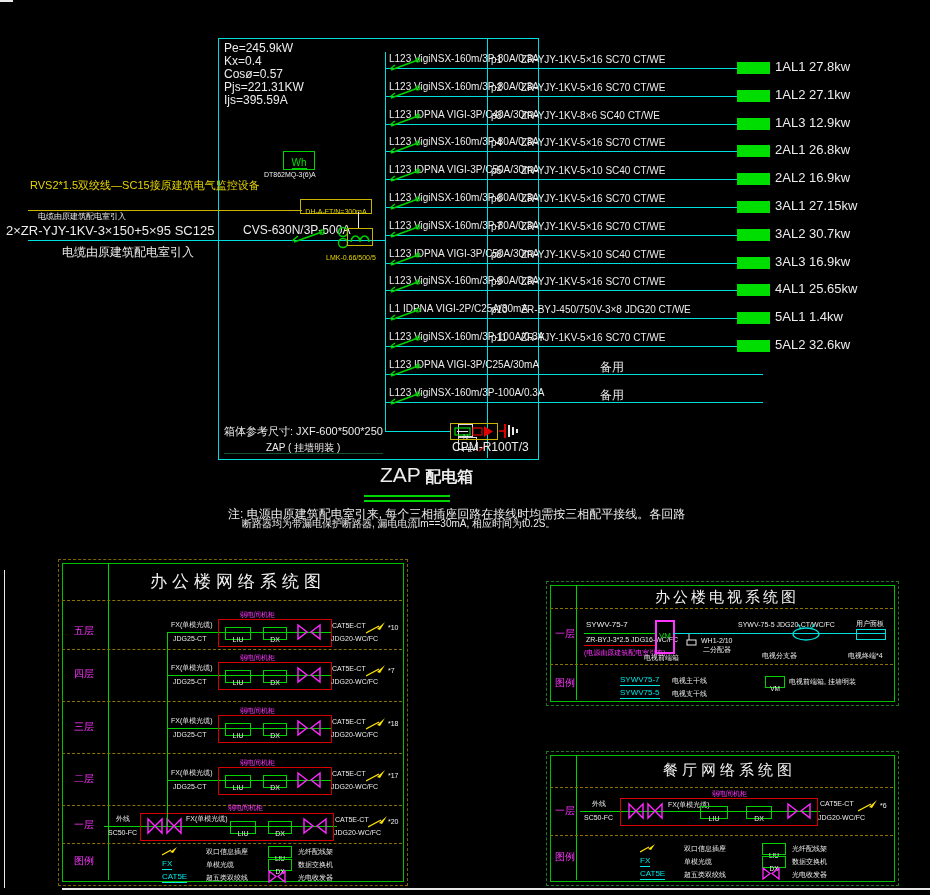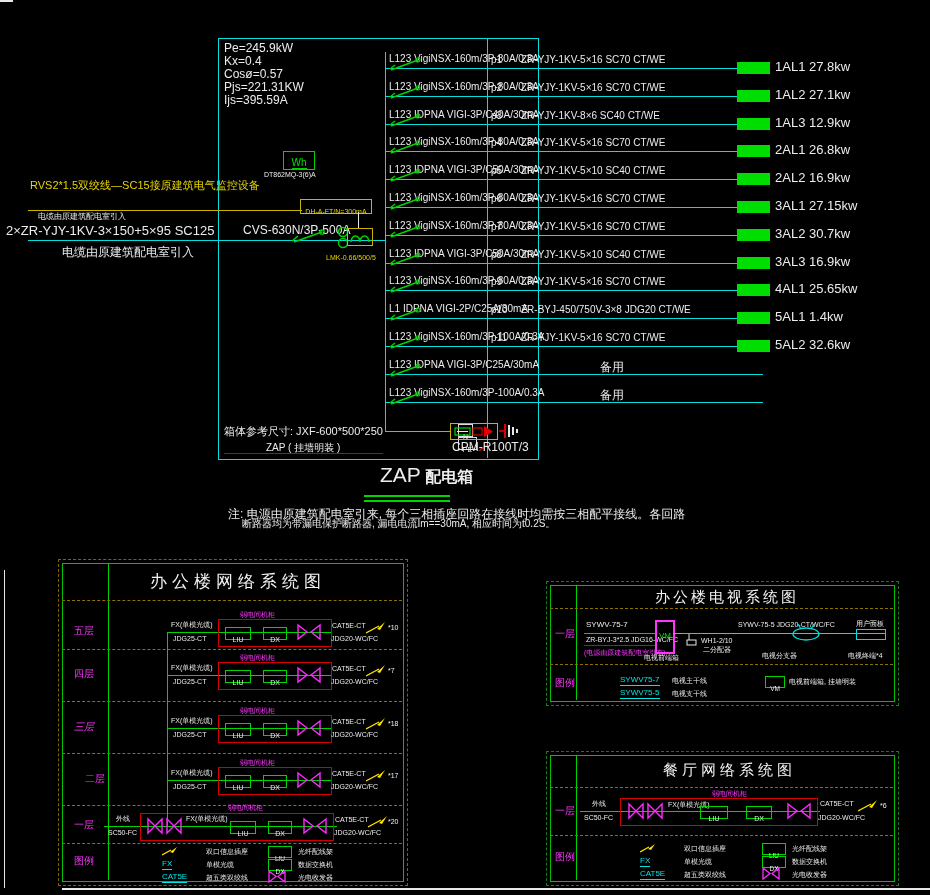--- a/index.html
+++ b/index.html
@@ -339,21 +339,21 @@
       </div>
       <div class="t f7" style="left: 332px; top: 665px;">CAT5E-CT</div>
       <div class="t f7" style="left: 331px; top: 678px;">JDG20-WC/FC</div>
       <div class="box" style="left: 366px; top: 663px;">
         <svg width="20" height="14">
           <line x1="0" y1="13" x2="13" y2="6" stroke="#ffe400" stroke-width="1.3"></line>
           <path d="M11,9 L19,2 L14,10 Z" fill="#ffe400"></path>
         </svg>
       </div>
       <div class="t f7" style="left: 388px; top: 667px;">*7</div>
-      <div class="t f10 mag" style="left: 74px; top: 722px; font-style: italic;">三层</div>
+      <div class="t f10 mag" style="left: 74px; top: 722px;">三层</div>
       <div class="hl gr" style="left: 167px; top: 728px; width: 165px;"></div>
       <div class="t f7" style="left: 171px; top: 717px;">FX(单模光缆)</div>
       <div class="t f7" style="left: 173px; top: 731px;">JDG25-CT</div>
       <div class="redbox" style="left: 218px; top: 715px; width: 112px; height: 26px;"></div>
       <div class="t f7 mag" style="left: 240px; top: 707px;">弱电间机柜</div>
       <div class="box gb" style="left: 225px; top: 723px; width: 24px; height: 11px;"><span style="font-size:7px;line-height:11px">LIU</span></div>
       <div class="box gb" style="left: 263px; top: 723px; width: 22px; height: 11px;"><span style="font-size:7px;line-height:11px">DX</span></div>
       <div class="box" style="left: 296px; top: 719px;">
         <svg width="26" height="18">
           <path d="M2,2 L11,9 L2,16 Z M24,2 L15,9 L24,16 Z" fill="none" stroke="#ff2bff" stroke-width="1.4"></path>
@@ -361,21 +361,21 @@
       </div>
       <div class="t f7" style="left: 332px; top: 718px;">CAT5E-CT</div>
       <div class="t f7" style="left: 331px; top: 731px;">JDG20-WC/FC</div>
       <div class="box" style="left: 366px; top: 716px;">
         <svg width="20" height="14">
           <line x1="0" y1="13" x2="13" y2="6" stroke="#ffe400" stroke-width="1.3"></line>
           <path d="M11,9 L19,2 L14,10 Z" fill="#ffe400"></path>
         </svg>
       </div>
       <div class="t f7" style="left: 388px; top: 720px;">*18</div>
-      <div class="t f10 mag" style="left: 74px; top: 774px; margin-left: 11px;">二层</div>
+      <div class="t f10 mag" style="left: 74px; top: 774px;">二层</div>
       <div class="hl gr" style="left: 167px; top: 780px; width: 165px;"></div>
       <div class="t f7" style="left: 171px; top: 769px;">FX(单模光缆)</div>
       <div class="t f7" style="left: 173px; top: 783px;">JDG25-CT</div>
       <div class="redbox" style="left: 218px; top: 767px; width: 112px; height: 26px;"></div>
       <div class="t f7 mag" style="left: 240px; top: 759px;">弱电间机柜</div>
       <div class="box gb" style="left: 225px; top: 775px; width: 24px; height: 11px;"><span style="font-size:7px;line-height:11px">LIU</span></div>
       <div class="box gb" style="left: 263px; top: 775px; width: 22px; height: 11px;"><span style="font-size:7px;line-height:11px">DX</span></div>
       <div class="box" style="left: 296px; top: 771px;">
         <svg width="26" height="18">
           <path d="M2,2 L11,9 L2,16 Z M24,2 L15,9 L24,16 Z" fill="none" stroke="#ff2bff" stroke-width="1.4"></path>

